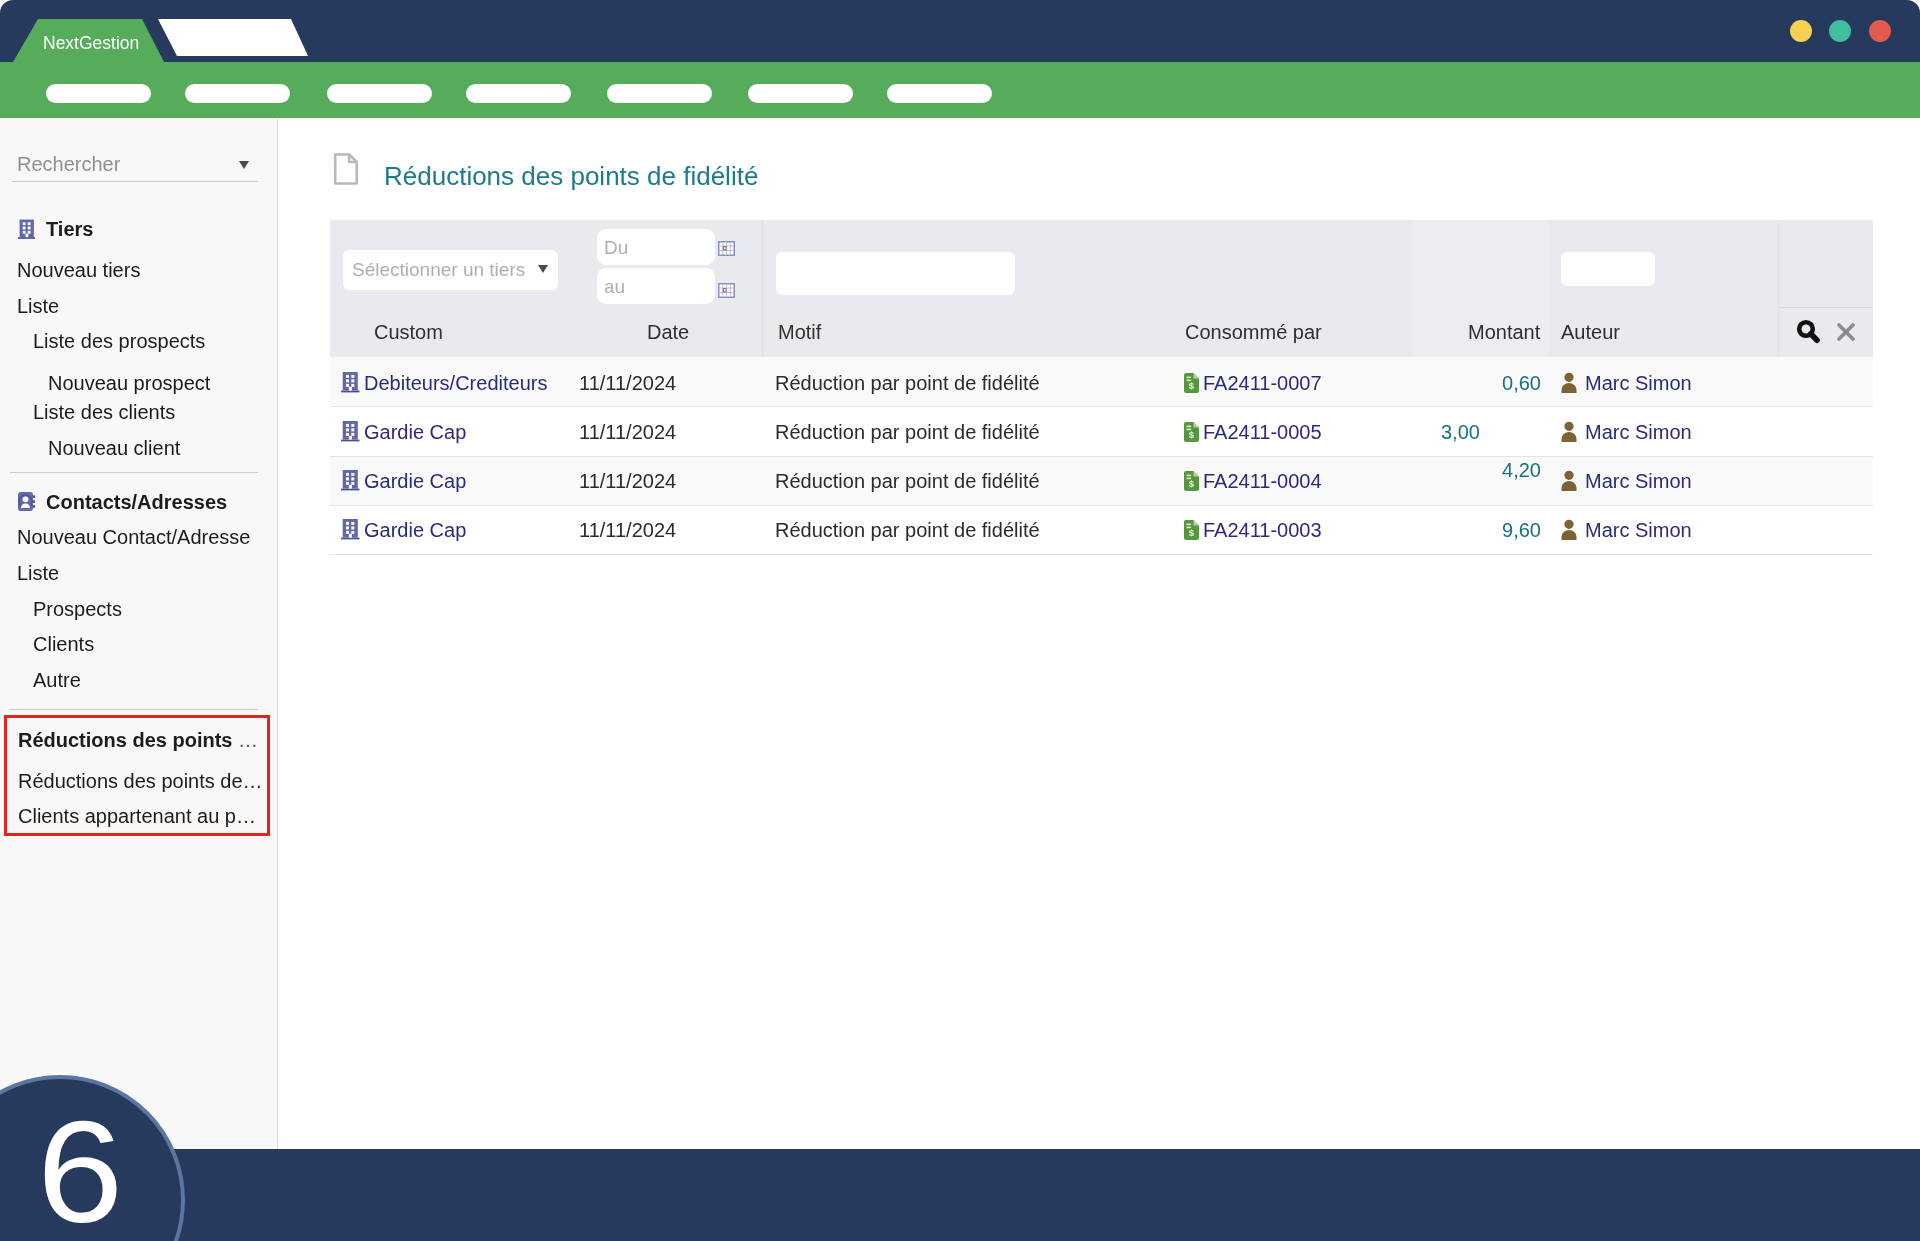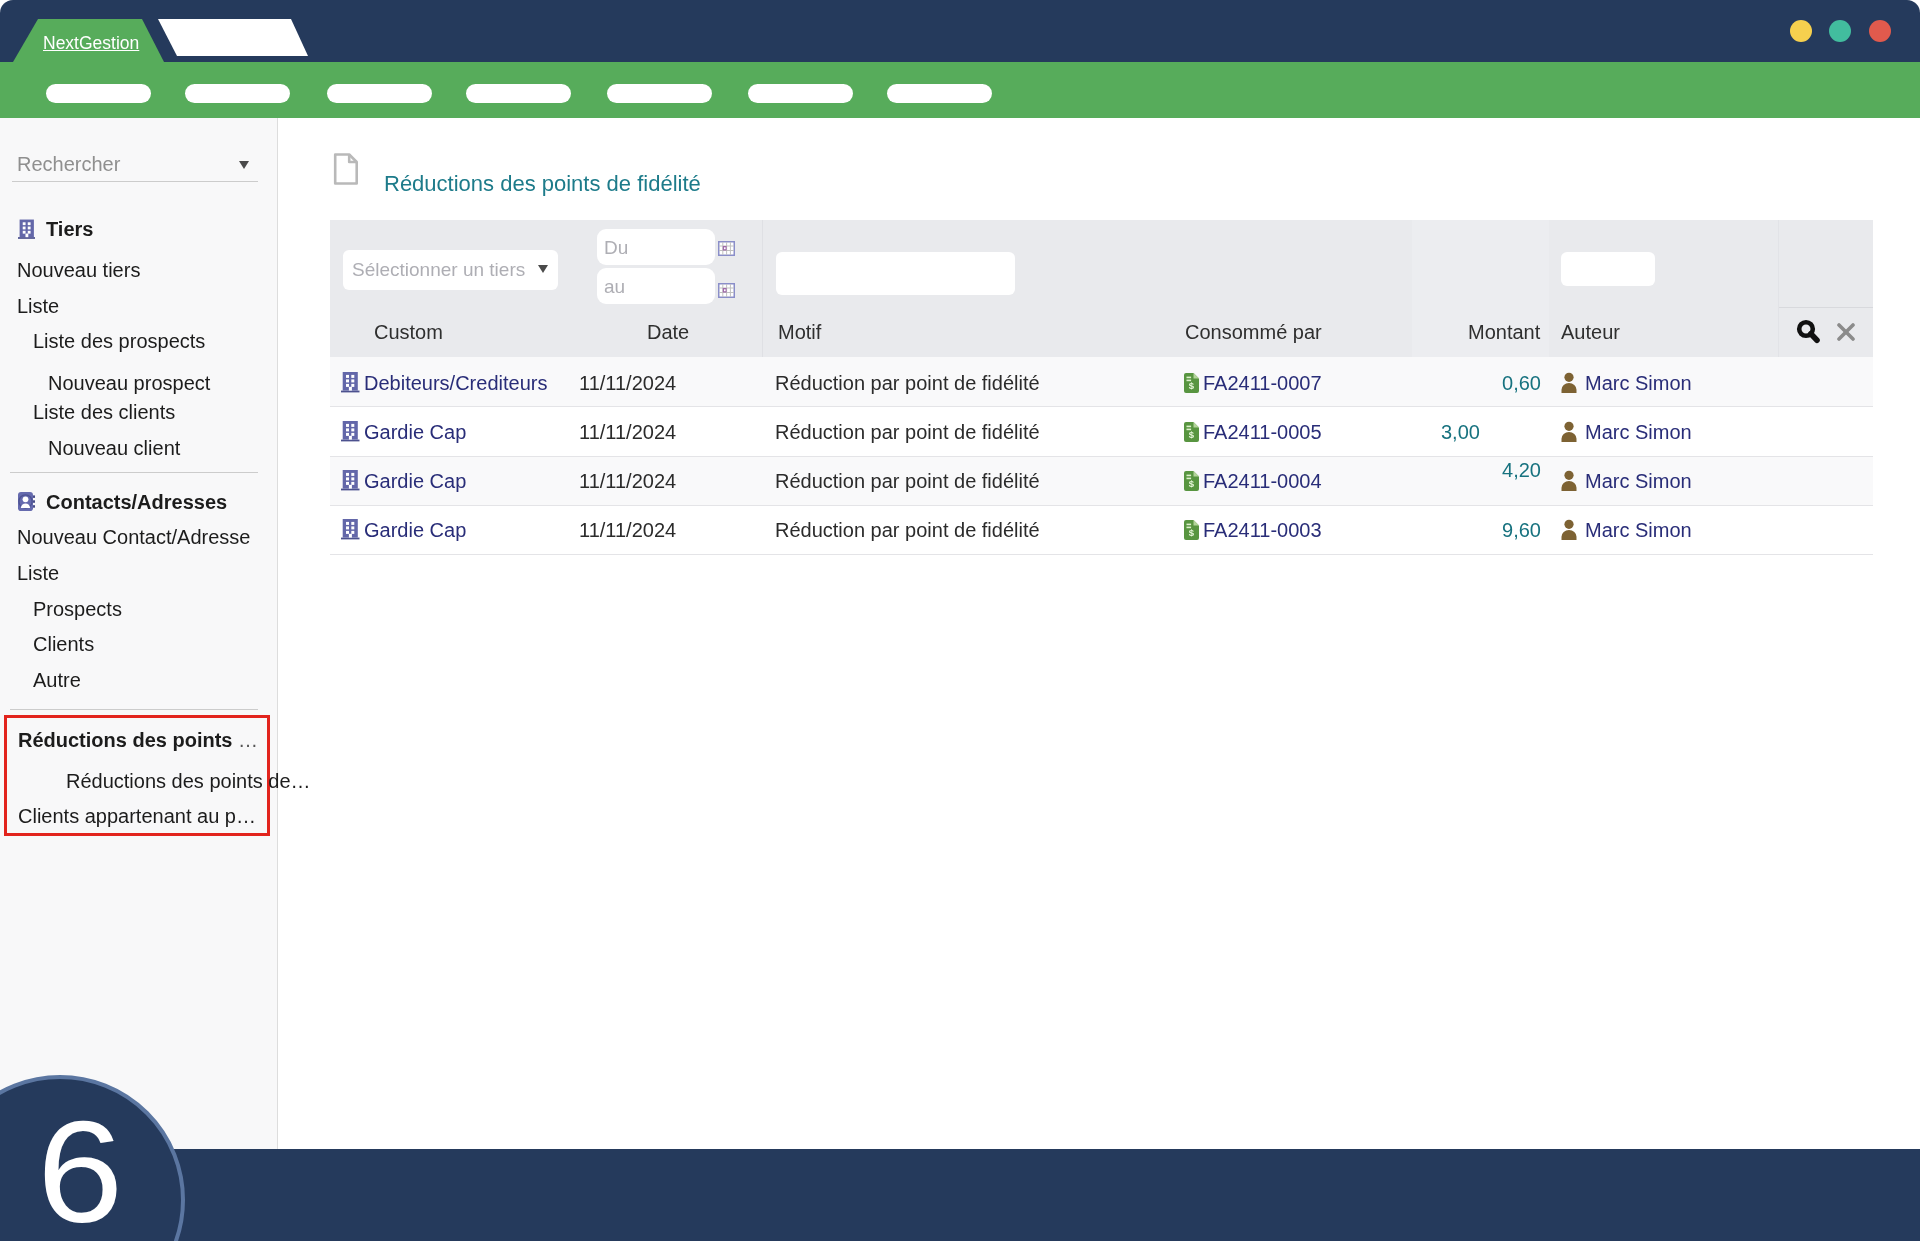--- a/index.html
+++ b/index.html
@@ -4,41 +4,41 @@
 <style>
   * { margin:0; padding:0; box-sizing:border-box; }
   html,body { width:1920px; height:1241px; background:#ffffff; font-family:"Liberation Sans", sans-serif; }
   body { position:relative; overflow:hidden; }
   .abs { position:absolute; }
 
   
   .topbar { position:absolute; left:0; top:0; width:1920px; height:62px; background:#253a5c; border-radius:13px 13px 0 0; }
   .tab-green { position:absolute; left:13px; top:19px; width:151px; height:43px; background:#57ac5b;
     clip-path:polygon(25px 0, 129px 0, 151px 43px, 0 43px); }
-  .tab-green span { position:absolute; left:30px; top:14px; color:#fff; font-size:17.5px;text-decoration:underline; }
+  .tab-green span { position:absolute; left:30px; top:14px; color:#fff; font-size:17.5px; }
   .tab-white { position:absolute; left:158px; top:19px; width:150px; height:37px; background:#fff;
     clip-path:polygon(0 0, 133px 0, 150px 37px, 19px 37px); }
   .dot { position:absolute; top:20px; width:22px; height:22px; border-radius:50%; }
   .d1 { left:1790px; background:#f6d04e; }
   .d2 { left:1829px; background:#42bd9e; }
   .d3 { left:1869px; background:#e15a4d; }
 
   .navbar { position:absolute; left:0; top:62px; width:1920px; height:56px; background:#57ac5b; }
   .pill { position:absolute; top:22px; width:105px; height:19px; background:#fff; border-radius:10px; }
 
   
   .sidebar { position:absolute; left:0; top:118px; width:278px; height:1031px; background:#f8f8f9; border-right:1px solid #ddd; }
   .sb { position:absolute; font-size:20px; color:#1c1c1c; line-height:20px; white-space:nowrap; }
   .sb.b { font-weight:bold; }
   .sep { position:absolute; left:10px; width:248px; height:1px; background:#ccc; }
   .redbox { position:absolute; left:4px; top:597px; width:266px; height:121px; border:3px solid #e2241d; }
   .tri-down { width:0; height:0; border-left:5.5px solid transparent; border-right:5.5px solid transparent; border-top:8px solid #4a4a4a; position:absolute; }
 
   
-  .title { position:absolute; left:384px; top:171px; font-size:22px; color:#1d7b8a; }
+  .title { position:absolute; left:384px; top:161px; font-size:26px; color:#1d7b8a; }
   .filter { position:absolute; left:330px; top:220px; width:1543px; height:137px; background:#e9eaed; }
   .input { position:absolute; background:#fff; border-radius:6px; }
   .ph { color:#aeaeb4; font-size:19px; position:absolute; }
   .hdr { position:absolute; font-size:20px; color:#2f2f2f; white-space:nowrap; }
 
   .row { position:absolute; left:330px; width:1543px; height:49px; }
   .rowline { position:absolute; left:330px; width:1543px; height:1px; background:#e4e4e7; }
   .cell { position:absolute; font-size:20px; line-height:20px; white-space:nowrap; }
   .navy { color:#292d78; }
   .dark { color:#2b2b2b; }
@@ -113,21 +113,21 @@
 <div class="sb b" style="left:46px; top:492px;">Contacts/Adresses</div>
 <div class="sb" style="left:17px; top:527px;">Nouveau Contact/Adresse</div>
 <div class="sb" style="left:17px; top:563px;">Liste</div>
 <div class="sb" style="left:33px; top:599px;">Prospects</div>
 <div class="sb" style="left:33px; top:634px;">Clients</div>
 <div class="sb" style="left:33px; top:670px;">Autre</div>
 <div class="sep" style="top:709px;"></div>
 
 <div class="redbox" style="top:715px; height:121px;"></div>
 <div class="sb" style="left:18px; top:730px;"><b>Réductions des points</b> <span style="color:#555">…</span></div>
-<div class="sb" style="left:18px; top:771px;margin-left:48px;">Réductions des points de…</div>
+<div class="sb" style="left:18px; top:771px;">Réductions des points de…</div>
 <div class="sb" style="left:18px; top:806px;">Clients appartenant au p…</div>
 
 <svg class="abs" style="left:333px; top:153px;" width="26" height="32" viewBox="0 0 26 32">
   <path d="M2.2 1.5 h14 l7.5 7.5 v21.5 h-21.5 z" fill="#fff" stroke="#b9b9b9" stroke-width="2.6" stroke-linejoin="round"></path>
   <path d="M16.2 1.5 v7.5 h7.5" fill="none" stroke="#b9b9b9" stroke-width="2.6" stroke-linejoin="round"></path>
 </svg>
 <div class="title">Réductions des points de fidélité</div>
 
 <div class="filter"></div>
 <div class="abs" style="left:762px; top:220px; width:1px; height:139px; background:#dfe0e4;"></div>

